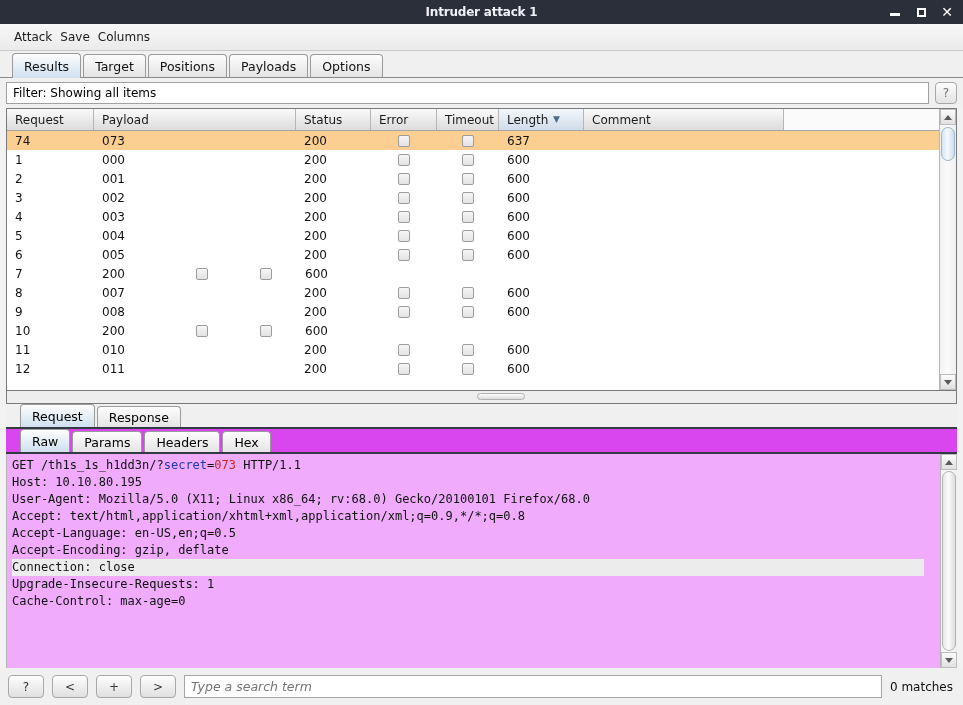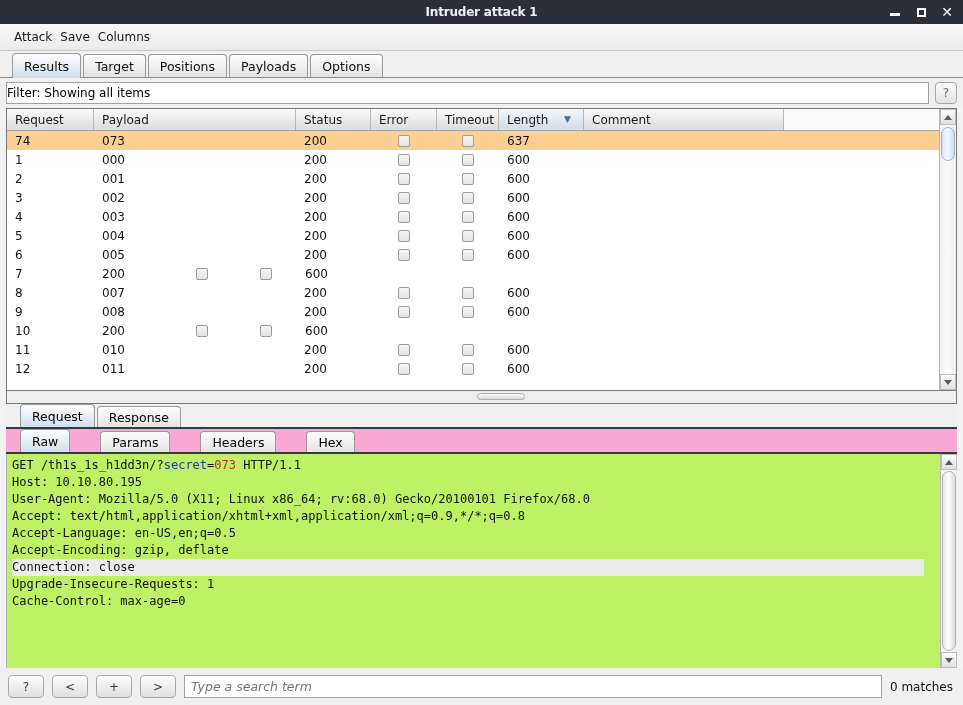--- a/index.html
+++ b/index.html
@@ -148,20 +148,21 @@
     background: #f0f0f0;
     flex: 0 0 auto;
   }
   .filterbox {
     flex: 1 1 auto;
     height: 22px;
     background: #ffffff;
     border: 1px solid #a0a0a0;
     display: flex;
     align-items: center;
+    padding-left: 6px;
     font-size: 12px;
     color: #000;
     box-sizing: border-box;
   }
   .help-btn {
     width: 22px;
     height: 22px;
     border: 1px solid #a8a8a8;
     border-radius: 4px;
     background: linear-gradient(to bottom, #fcfcfc 0%, #e3e3e3 100%);
@@ -208,21 +209,21 @@
     border-right: 1px solid #b6b6b6;
     box-sizing: border-box;
     cursor: pointer;
     background: linear-gradient(to bottom, #fafafa 0%, #dcdcdc 100%);
     overflow: hidden;
     white-space: nowrap;
   }
   .th.sorted {
     background: linear-gradient(to bottom, #f3f7fb 0%, #cfdcea 100%);
     justify-content: space-between;
-    padding-right: 12px;
+    padding-right: 23px;
   }
   .sort-arrow {
     font-size: 9px;
     color: #4f6c8d;
     line-height: 1;
   }
   .th.filler {
     flex: 1 1 auto;
     border-right: none;
     background: #fbfbfb;
@@ -372,27 +373,26 @@
     height: 23px;
   }
   .fmtstrip {
     height: 25px;
     display: flex;
     align-items: flex-end;
     border-bottom: 2px solid #333a44;
     padding-left: 14px;
     flex: 0 0 auto;
     box-sizing: border-box;
-    background: #f9a8d4;
-    gap: 28px;
+    background: #d946ef;
   }
   .editor-wrap {
     flex: 1 1 auto;
     display: flex;
-    background: #bef264;
+    background: #f0abfc;
     min-height: 0;
     position: relative;
     border-left: 1px solid #b5b5b5;
     gap: 16px;
   }
   .editor {
     flex: 1 1 auto;
     padding: 3px 0 0 5px;
     font-family: "DejaVu Sans Mono", "Liberation Mono", monospace;
     font-size: 12px;

